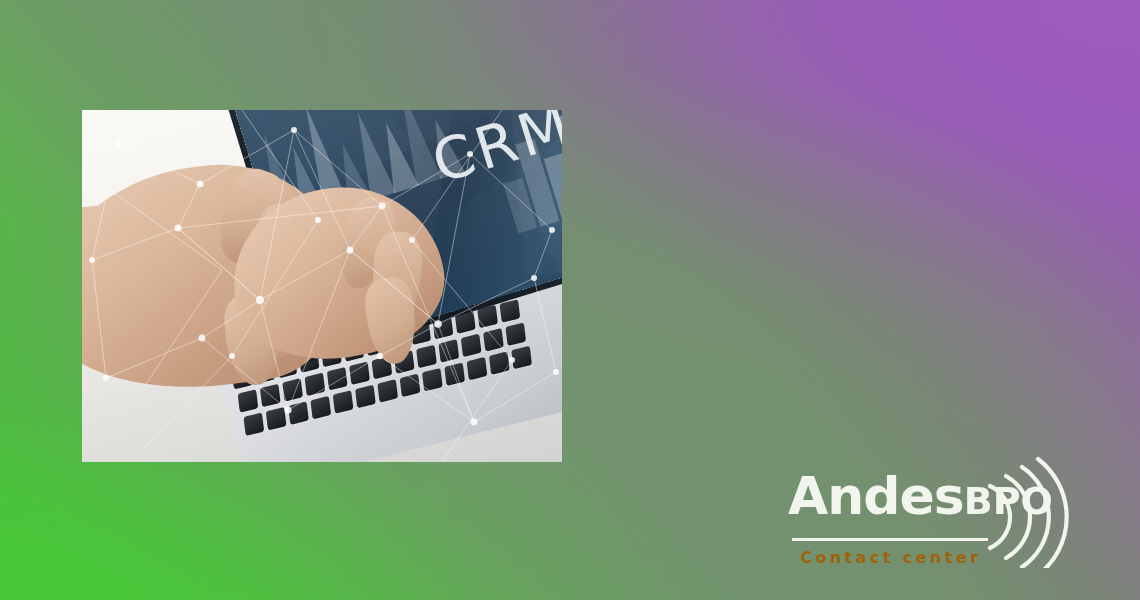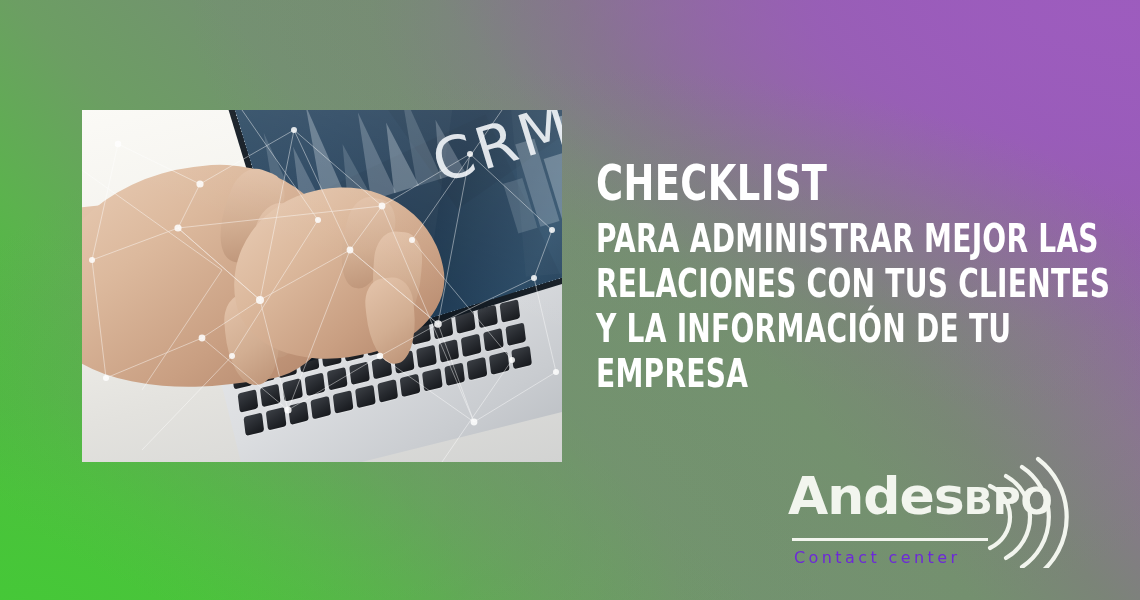--- a/index.html
+++ b/index.html
@@ -229,26 +229,26 @@
   .logo-andes { font-weight: 700; }
   .logo-bpo { font-weight: 700; font-size: 38px; letter-spacing: 0px; }
   .logo-rule {
     position: absolute;
     left: 4px; top: 68px;
     width: 196px; height: 3px;
     background: #f2f5ee;
   }
   .logo-tag {
     position: absolute;
-    left: 6px; top: 78px;
+    left: 12px; top: 78px;
     font-family: "DejaVu Sans", sans-serif;
-    font-weight: 400;
+    font-weight: 700;
     font-size: 16px;
     letter-spacing: 3.4px;
-    color: #6d28d9;
+    color: #a16207;
     white-space: nowrap;
   }
   .logo-waves { position: absolute; left: 196px; top: -22px; }
 </style>
 </head>
 <body>
 
 <div id="banner">
 
   <div class="bg-base"></div>
@@ -409,29 +409,20 @@
           <circle cx="236" cy="110" r="3"></circle>
             <circle cx="150" cy="246" r="3"></circle>
           <circle cx="330" cy="130" r="3"></circle>
             <circle cx="430" cy="250" r="3"></circle>
         </g>
       </svg>
       <div class="photo-shade"></div>
     </div>
   </div>
 
-  <div id="headline">
-    <h1 class="h-main">CHECKLIST</h1>
-    <div class="h-sub" id="subtitle">
-        <span>PARA ADMINISTRAR MEJOR LAS</span>
-        <span>RELACIONES CON TUS CLIENTES</span>
-        <span>Y LA INFORMACIÓN DE TU</span>
-        <span>EMPRESA</span>
-      </div>
-  </div>
 
   <div id="logo">
     <div class="logo-word">
       <span class="logo-andes">Andes</span><span class="logo-bpo">BPO</span>
     </div>
     <svg class="logo-waves" width="100" height="120" viewBox="0 0 100 120">
       <g fill="none" stroke="#f2f5ee" stroke-width="4.2" stroke-linecap="round">
         <path d="M6,38 A34,34 0 0 1 6,100"></path>
         <path d="M22,28 A47,47 0 0 1 22,110"></path>
         <path d="M38,19 A60,60 0 0 1 38,119"></path>

